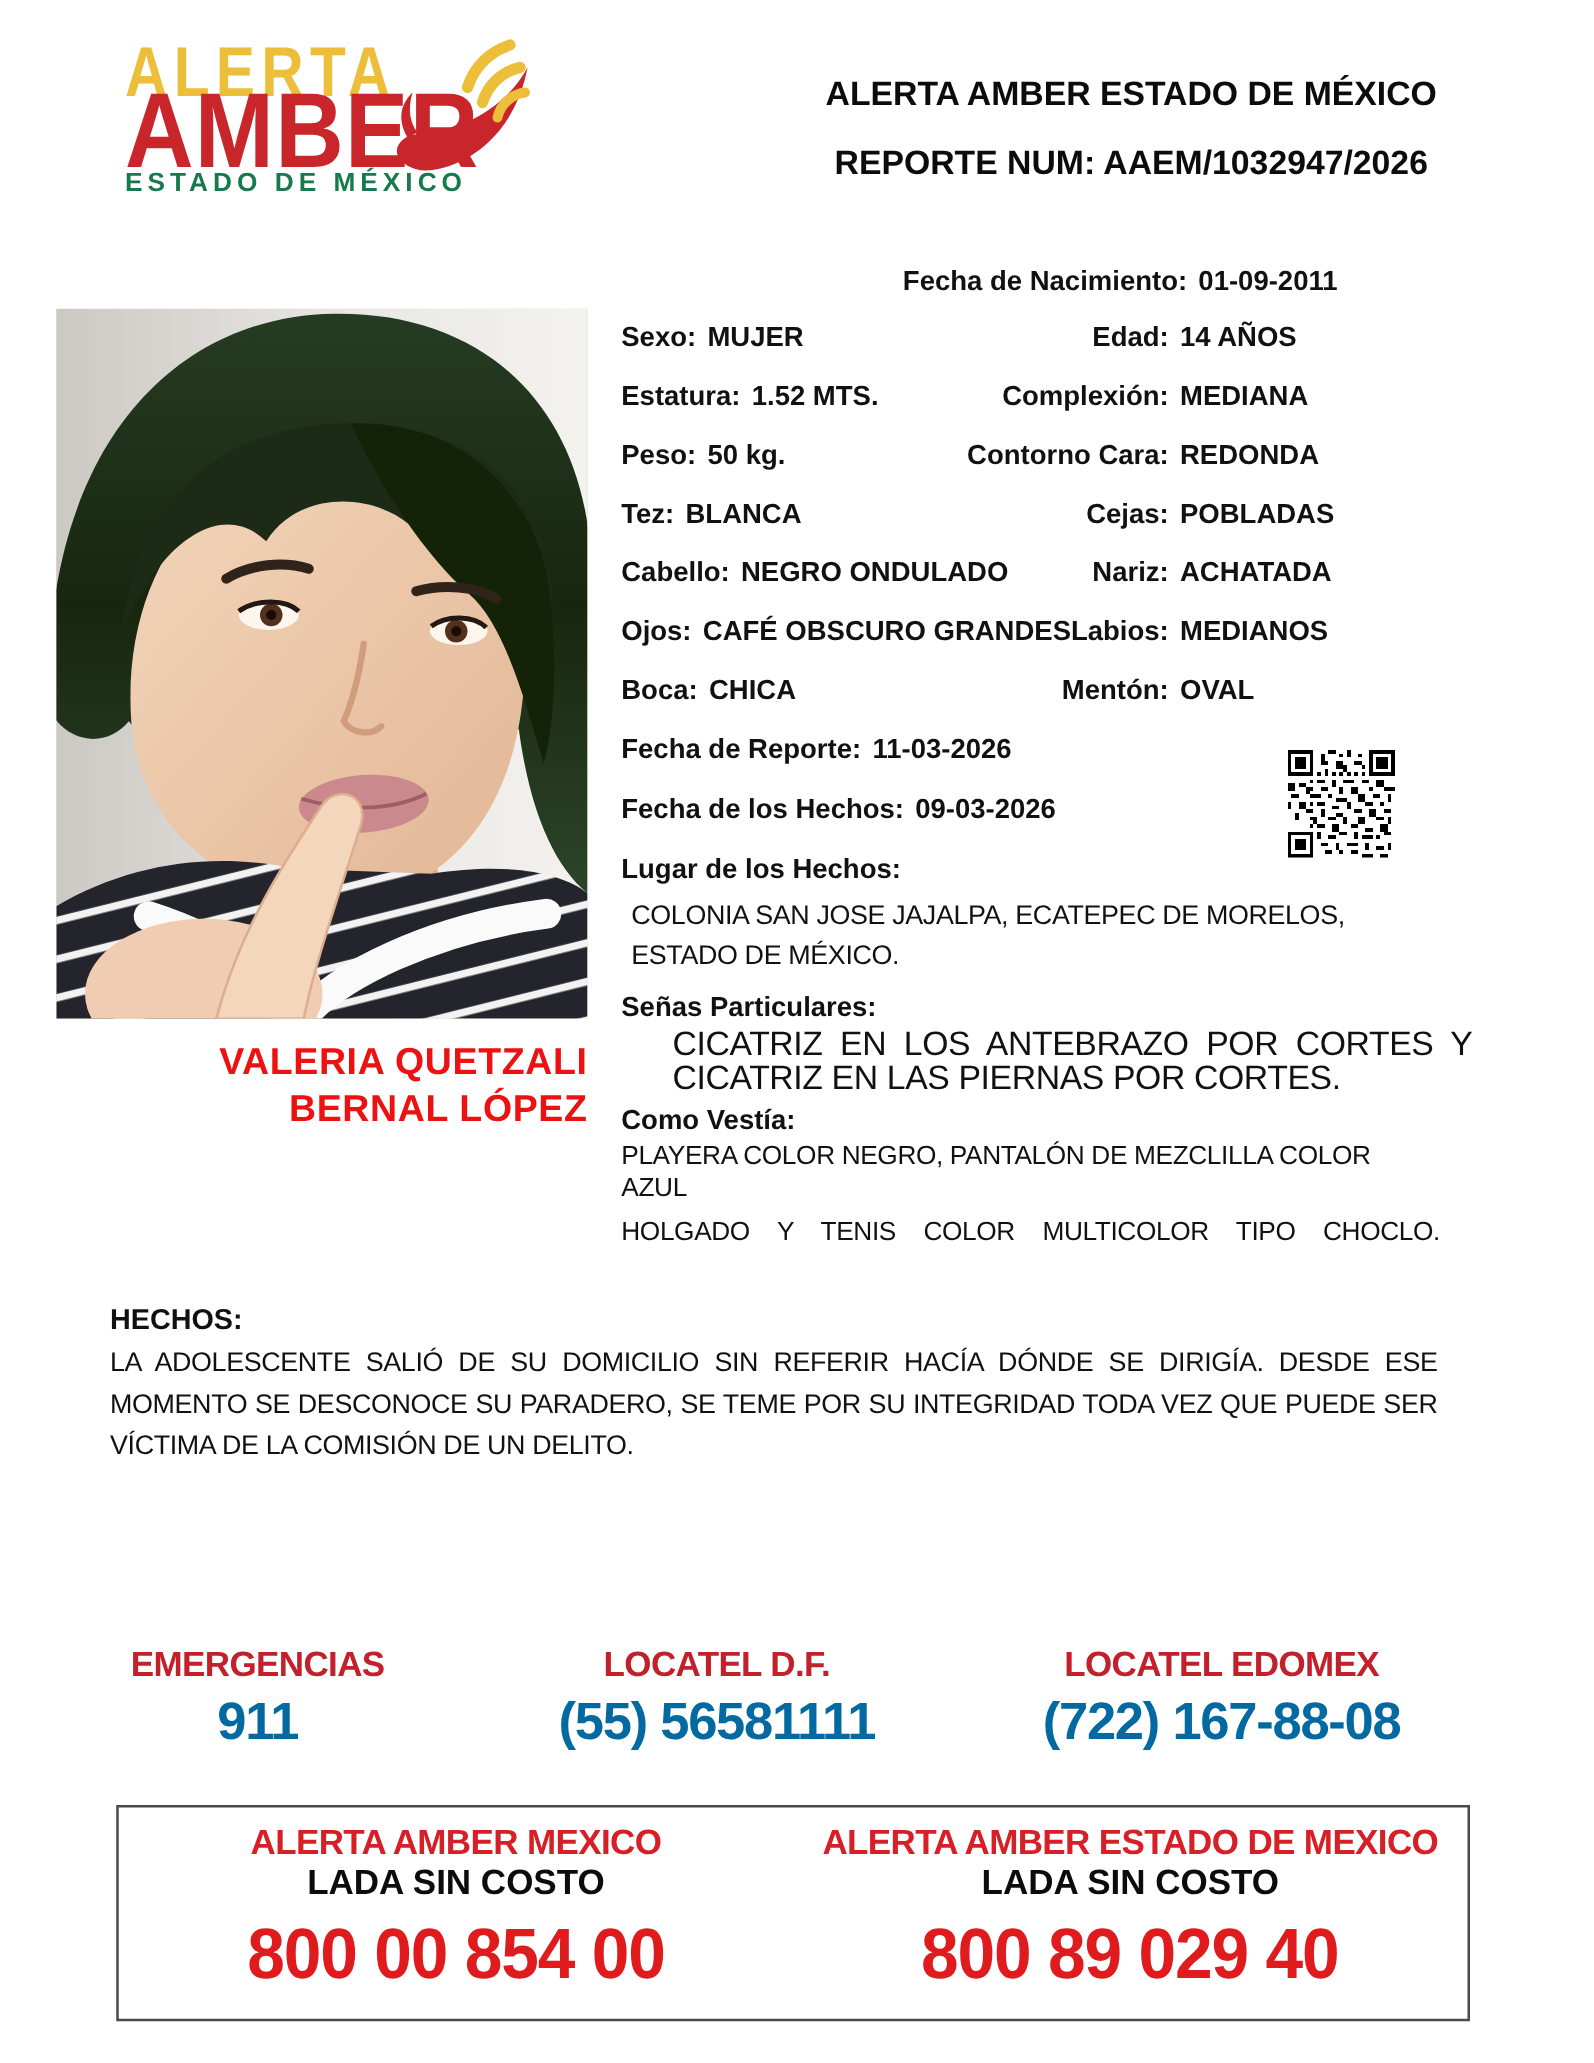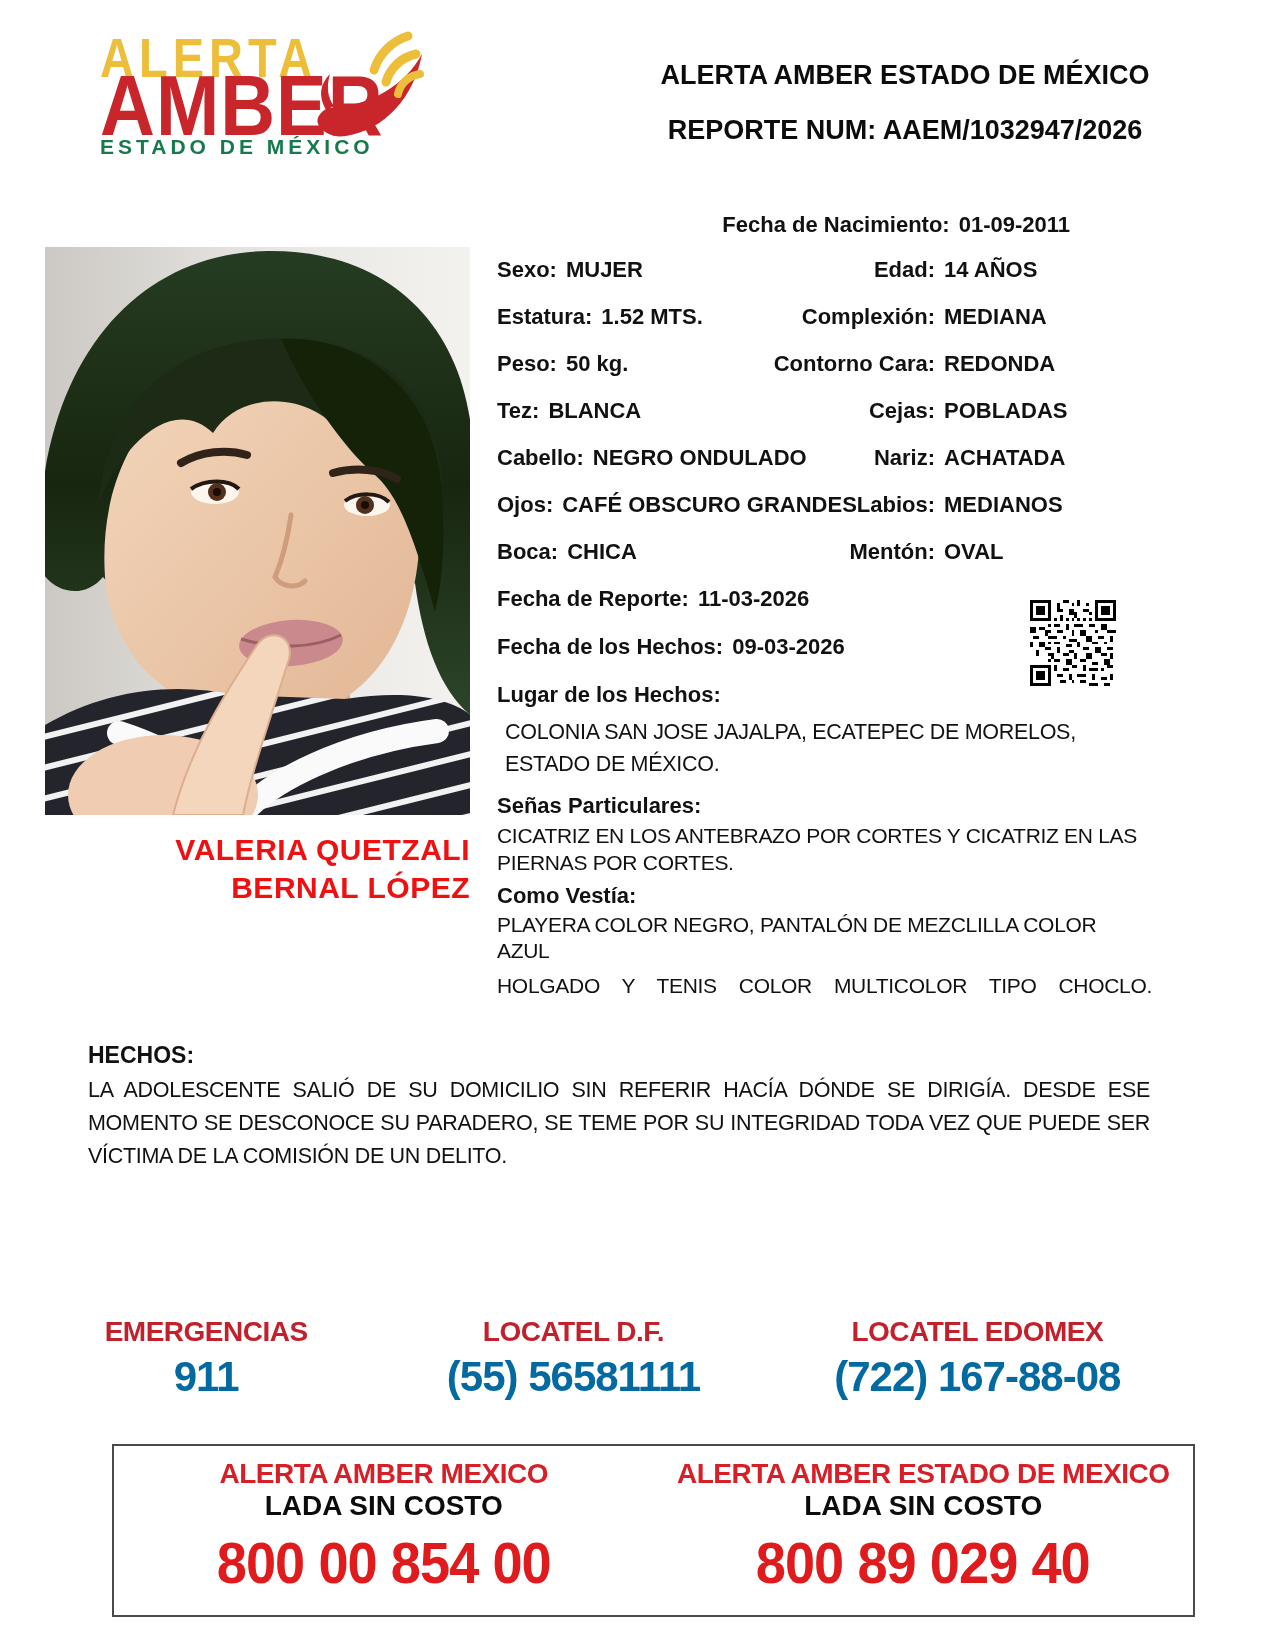--- a/index.html
+++ b/index.html
@@ -46,40 +46,40 @@
   .row{display:flex;margin-bottom:21px;white-space:nowrap;}
   .birth-row{display:block;text-align:right;padding-right:110px;margin-bottom:19px;}
   .l-pair{width:273px;flex:none;}
   .r-pair{display:flex;flex:1;}
   .r-lbl{width:165px;text-align:right;font-weight:bold;flex:none;}
   .r-val{font-weight:bold;margin-left:9px;}
   .date-row{display:block;margin-bottom:22px;}
   .sec-label{font-weight:bold;font-size:22px;margin-bottom:8px;}
   .cond{letter-spacing:-0.3px;font-weight:normal;}
   .place-text{font-size:21.5px;line-height:32px;width:575px;padding-left:8px;margin-bottom:13px;}
-  .marks-text{font-size:21px;line-height:27px;width:640px;text-align:justify;margin-top:-5px;margin-bottom:7px;}
+  .marks-text{font-size:27px;line-height:27px;width:640px;text-align:justify;margin-top:-5px;margin-bottom:7px;margin-left:41px;}
   .clothing1{font-size:21px;line-height:26px;width:655px;margin-top:-5px;}
   .clothing2{font-size:21px;line-height:26px;width:655px;margin-top:9px;text-align:justify;text-align-last:justify;}
   
   .qr{position:absolute;left:1030px;top:600px;width:86px;height:86px;}
   
   .hechos{position:absolute;left:88px;top:1042px;width:1062px;}
   .hechos-label{font-weight:bold;font-size:23px;margin-bottom:5px;}
   .hechos-text{font-size:21.5px;line-height:33px;text-align:justify;letter-spacing:-0.3px;}
   
   .phones{position:absolute;left:60px;top:1316px;width:1100px;display:flex;gap:28px;}
   .phone-col{text-align:center;}
   .phone-col.c1{width:28%;}
   .phone-col.c2{width:37%;}
   .phone-col.c3{width:35%;}
   .phone-label{color:#c2202a;font-weight:bold;font-size:28px;letter-spacing:-0.5px;}
   .phone-number{color:#0369a1;font-weight:bold;font-size:42px;margin-top:5px;letter-spacing:-1px;}
   
   .footer-box{
-    position:absolute;left:112px;top:1444px;width:1083px;height:173px;
+    position:absolute;left:93px;top:1444px;width:1083px;height:173px;
     border:2px solid #4a4a4a;display:flex;box-sizing:border-box;
   }
   .fb-col{width:50%;text-align:center;padding-top:12px;}
   .fb-title{color:#d61f26;font-weight:bold;font-size:28px;letter-spacing:-0.5px;}
   .fb-sub{color:#0c0c0c;font-weight:bold;font-size:28px;margin-top:0px;}
   .fb-number{
     color:#e01b1e;font-weight:bold;font-size:57px;margin-top:8px;
     letter-spacing:-1px;display:inline-block;transform:scaleX(0.95);transform-origin:center top;
   }
 </style>

